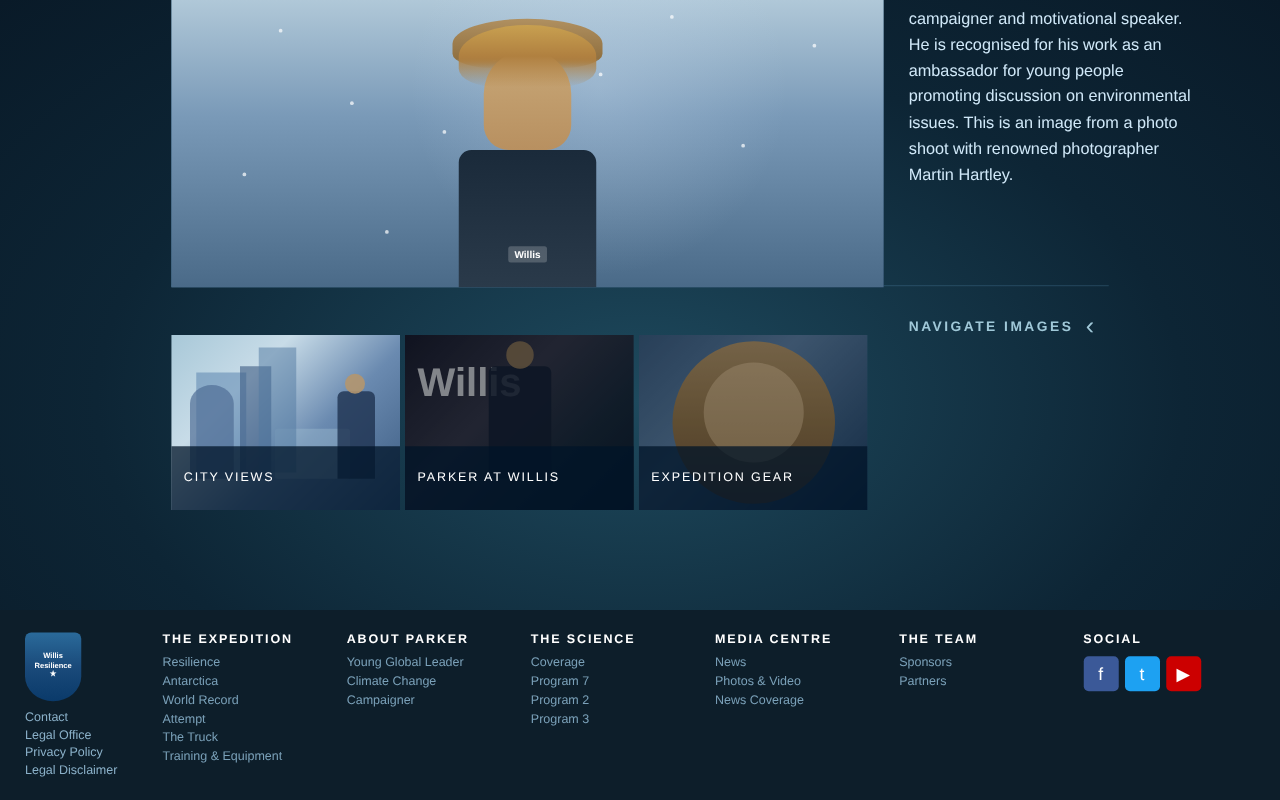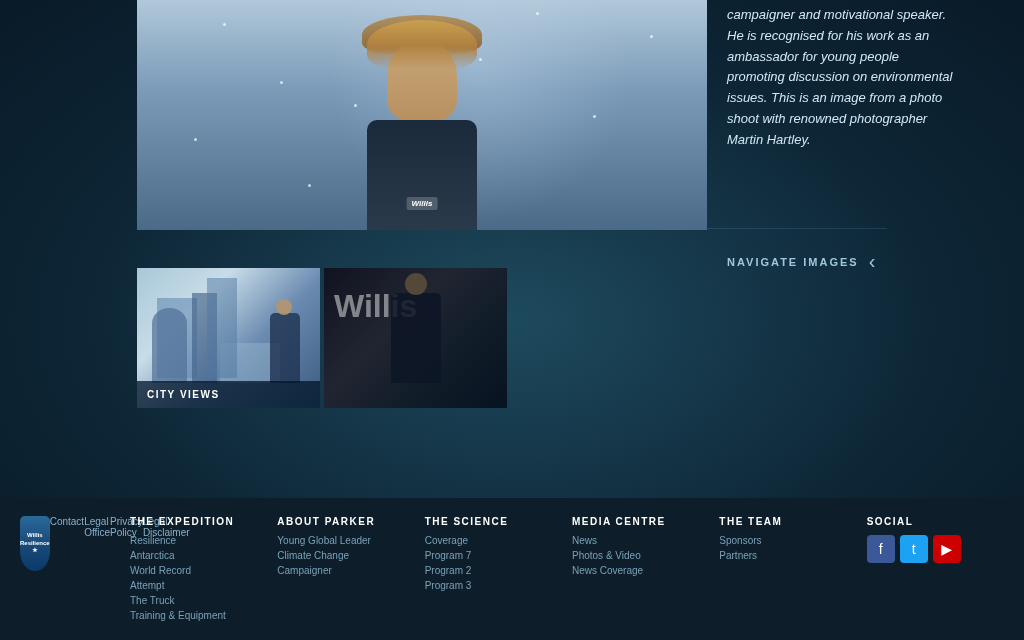--- a/index.html
+++ b/index.html
@@ -19,21 +19,20 @@
       background: radial-gradient(ellipse at center, #1e4a5e 0%, #0d2535 60%, #091a28 100%);
       z-index: 0;
     }
 
     
     .main-content {
       position: relative;
       z-index: 1;
       display: flex;
       width: 976px;
-      font-style: italic;
     }
 
     
     .hero-image-container {
       width: 570px;
       height: 230px;
       overflow: hidden;
       flex-shrink: 0;
       margin-left: 137px;
     }
@@ -234,22 +233,22 @@
     .thumbnail-label {
       position: absolute;
       bottom: 0;
       left: 0;
       right: 0;
       background: rgba(0,20,40,0.75);
       color: white;
       font-size: 10px;
       letter-spacing: 1.5px;
       text-transform: uppercase;
-      padding: 8px 10px;
-      font-weight: bold;
+      padding: 20px 10px;
+      font-weight: normal;
       margin-top: 46px;
     }
 
     
     .thumb-3 .thumbnail-image .willis-text {
       position: absolute;
       top: 20px;
       left: 10px;
       font-size: 32px;
       font-weight: bold;
@@ -266,21 +265,21 @@
       right: 0;
       background: #0d1e2a;
       padding: 18px 20px 15px;
       display: flex;
       gap: 0;
     }
 
     .footer-logo {
       width: 100px;
       display: flex;
-      flex-direction: row;
+      flex-direction: column;
       align-items: flex-start;
       flex-shrink: 0;
     }
 
     .logo-badge {
       width: 45px;
       height: 55px;
       background: linear-gradient(180deg, #2a6a9a 0%, #1a4a7a 50%, #0a3a6a 100%);
       border-radius: 5px 5px 50% 50% / 5px 5px 20px 20px;
       display: flex;
@@ -419,22 +418,32 @@
 
 
   <div class="thumbnail thumb-3">
     <div class="thumbnail-image">
       <div class="willis-text">Willis</div>
 
       <div style="position:absolute;bottom:25px;left:50%;transform:translateX(-50%);width:50px;height:90px;background:rgba(20,30,50,0.85);border-radius:5px 5px 0 0;"></div>
       <div style="position:absolute;bottom:113px;left:50%;transform:translateX(-50%);width:22px;height:22px;background:rgba(160,130,90,0.9);border-radius:50%;"></div>
       <div style="position:absolute;top:0;left:0;right:0;bottom:0;background:rgba(5,10,20,0.45);"></div>
     </div>
-  </div>
-
+    <div class="thumbnail-label">PARKER AT WILLIS</div>
+  </div>
+
+  <div class="thumbnail thumb-4">
+    <div class="thumbnail-image">
+
+      <div style="position:absolute;top:5px;left:50%;transform:translateX(-50%);width:130px;height:130px;background:linear-gradient(180deg,#b09060 0%,#907040 50%,#705030 100%);border-radius:50%;"></div>
+      <div style="position:absolute;top:22px;left:50%;transform:translateX(-50%);width:80px;height:80px;background:linear-gradient(180deg,#c8a878 0%,#b09060 100%);border-radius:50%;"></div>
+      <div style="position:absolute;top:0;left:0;right:0;bottom:0;background:rgba(5,15,25,0.35);"></div>
+    </div>
+    <div class="thumbnail-label">EXPEDITION GEAR</div>
+  </div>
 
 </div>
 
 <div class="footer">
 
   <div class="footer-logo">
     <div class="logo-badge">
       <span style="font-size:6px;line-height:1.3;">Willis<br>Resilience<br>★</span>
     </div>
     <a class="footer-link">Contact</a>

